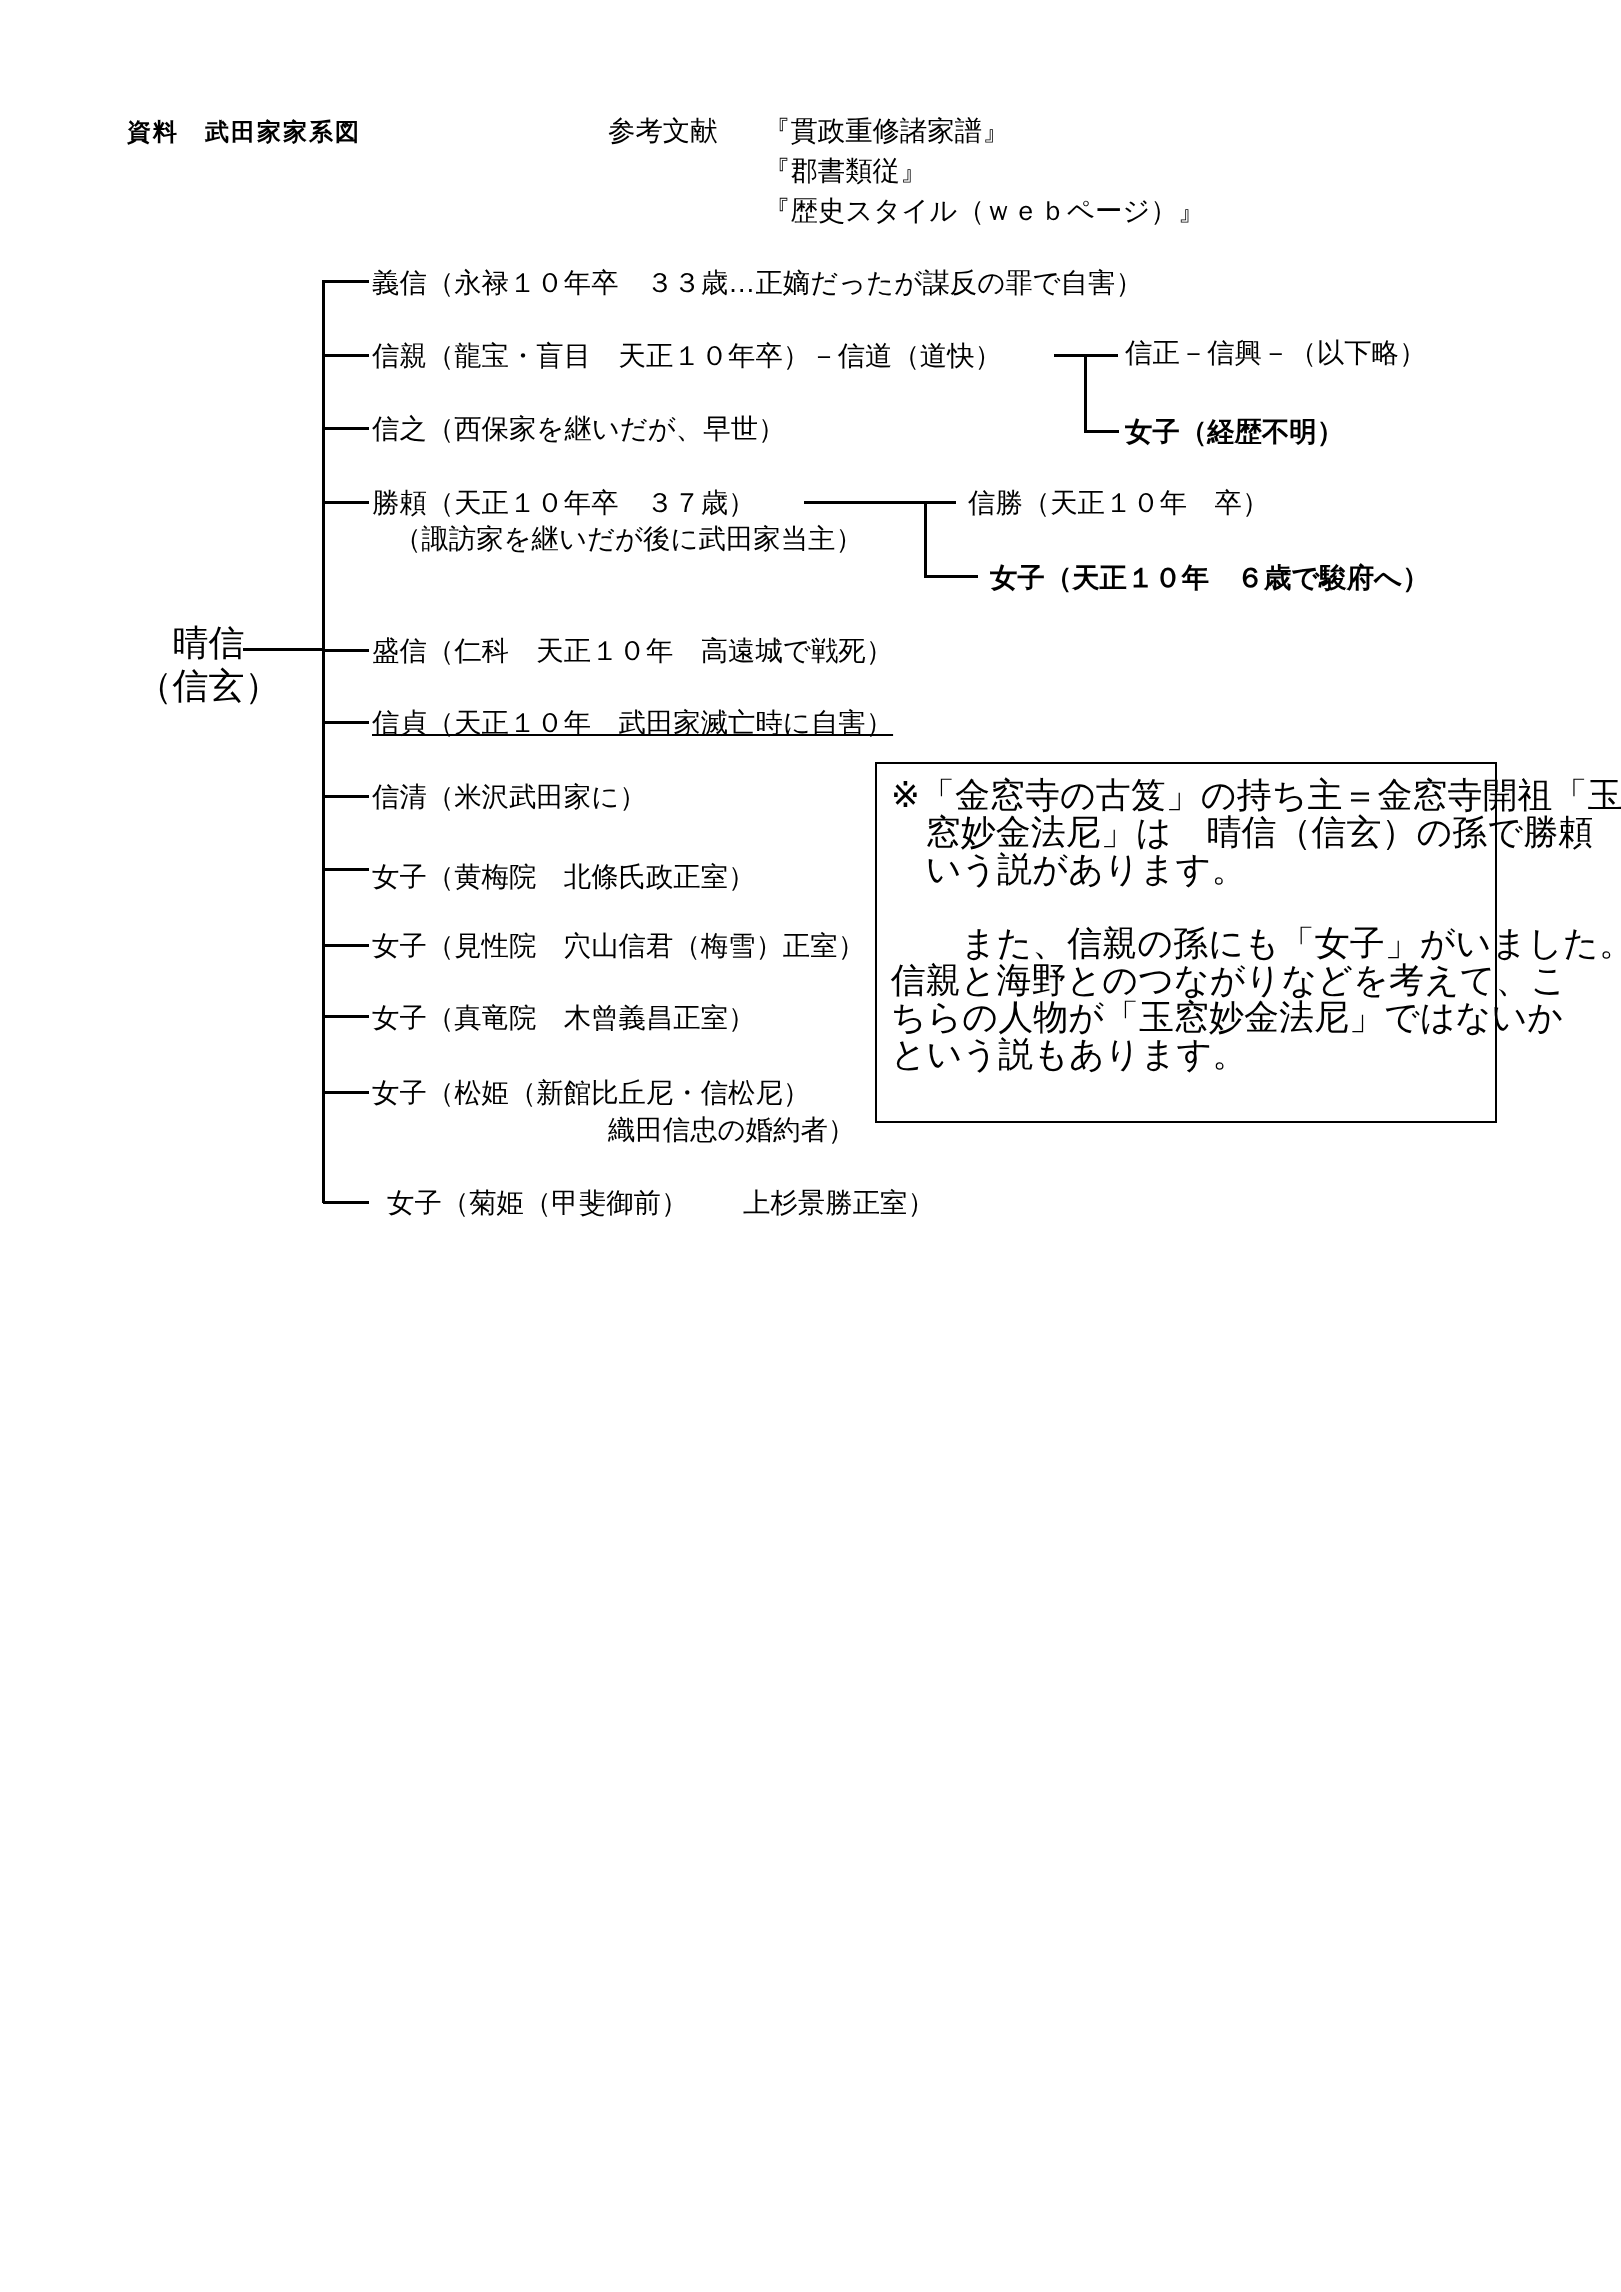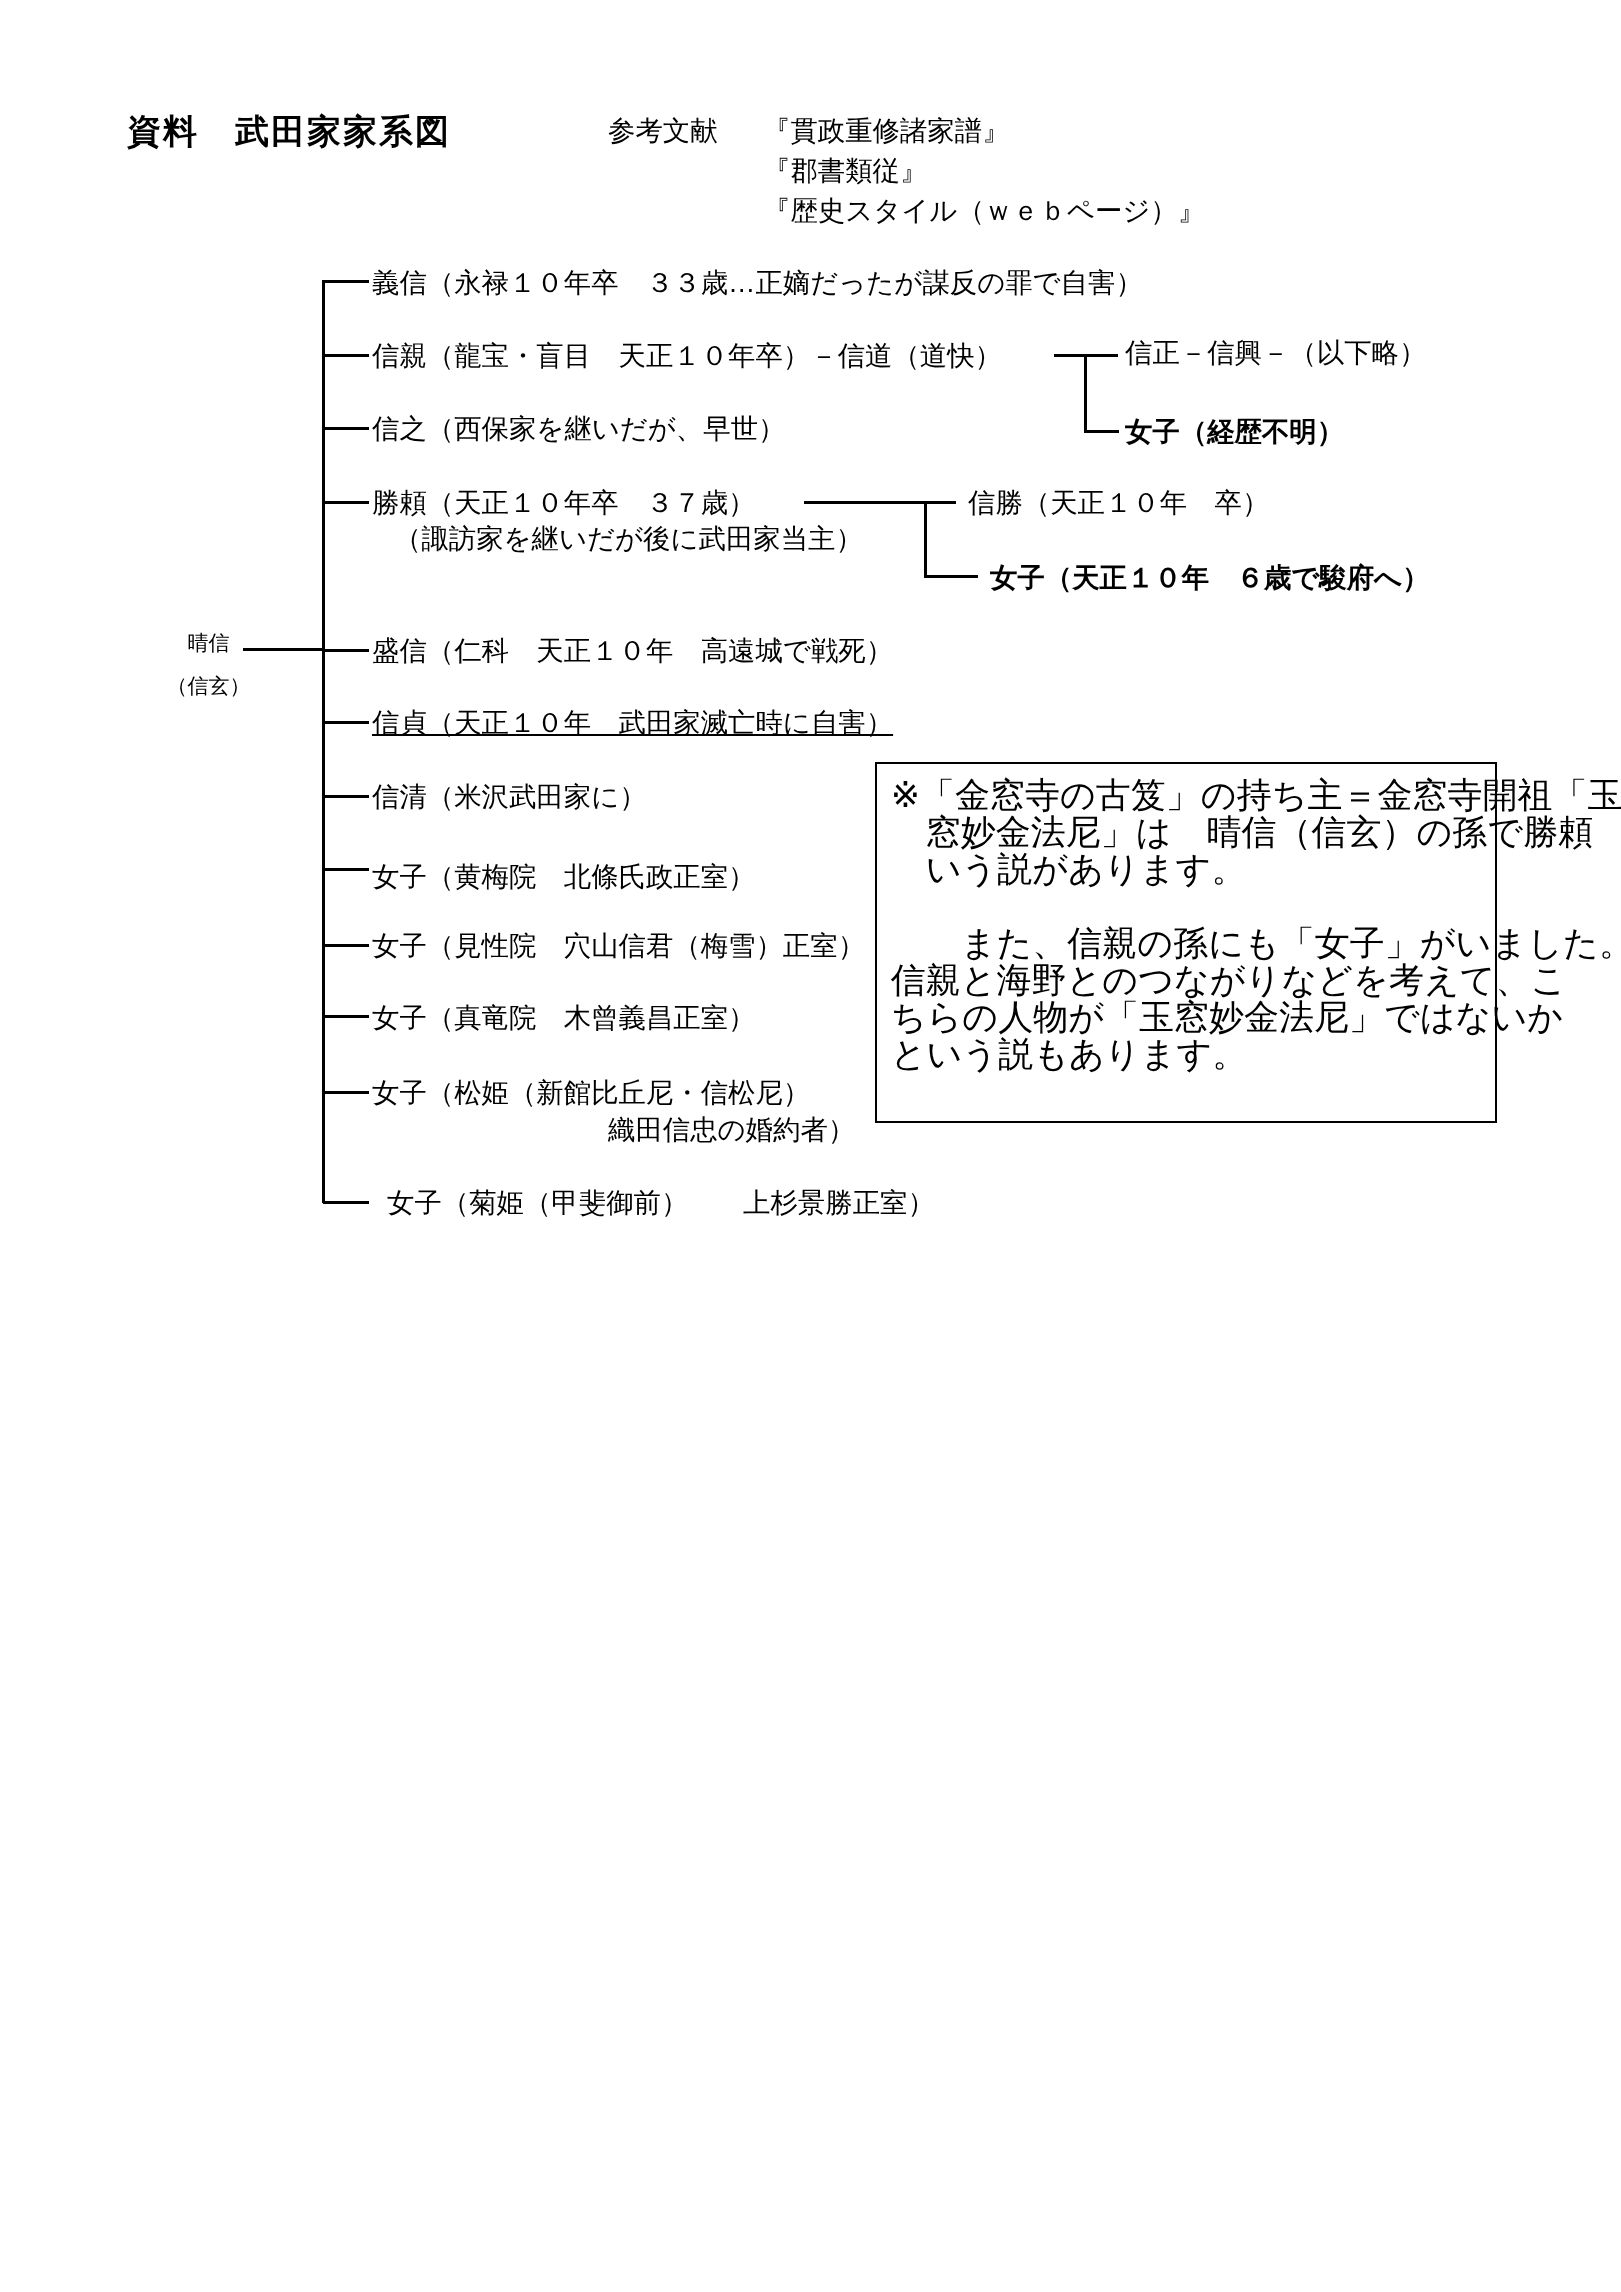--- a/index.html
+++ b/index.html
@@ -13,35 +13,35 @@
     overflow:hidden;
   }
   .t{
     position:absolute;
     font-size:27.4px;
     line-height:37px;
     white-space:pre;
     color:#000;
   }
   .title{
-    font-size:34px;
+    font-size:24px;
     line-height:43px;
     font-weight:bold;
     letter-spacing:2px;
     text-align:center;
   }
   .bold{font-weight:bold;}
   .hline,.vline{position:absolute;background:#000;}
   .hline{height:2.9px;}
   .vline{width:2.9px;}
   .root{
     position:absolute;
     width:167px;
     text-align:center;
-    font-size:21px;
+    font-size:36px;
     line-height:43px;
     white-space:pre;
   }
   .notebox{
     position:absolute;
     left:875px;top:762px;
     width:591px;height:333px;
     border:2.9px solid #000;
     padding:11.8px 13.7px;
   }

